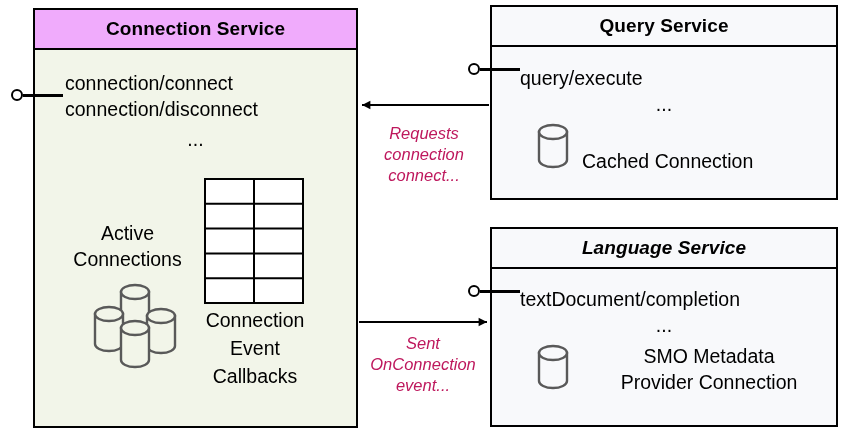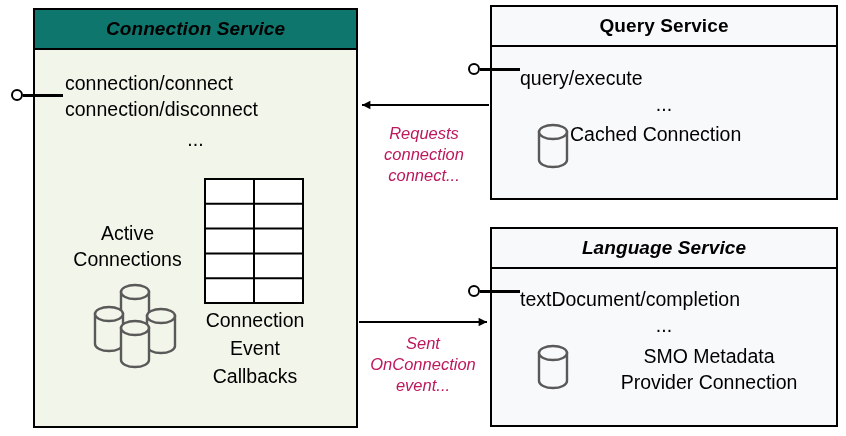--- a/index.html
+++ b/index.html
@@ -44,21 +44,21 @@
     left: 0; right: 0;
     top: 40px; bottom: 0;
   }
 
   
   #connection-service {
     left: 33px; top: 8px;
     width: 325px; height: 420px;
     background: #F2F5E9;
   }
-  #connection-service .box-title { background: #0f766e; font-style: italic; }
+  #connection-service .box-title { background: #f0abfc; }
 
   .iface-line {
     position: absolute;
     font-size: 19.5px;
     white-space: nowrap;
     line-height: 26px;
     text-align: center;
   }
   #cs-connect  { left: 30px; top: 20px; }
   #cs-disconnect { left: 30px; top: 46px; }
@@ -104,21 +104,22 @@
     background: #F8F9FB;
   }
   #query-service .box-title { background: #F8F9FB; }
   #qs-exec { left: 28px; top: 18px; }
   #qs-ellipsis { left: 0; right: 0; top: 46px; }
   #qs-cached-row {
     position: absolute;
     left: 44px; top: 76px;
     right: 10px;
     display: flex;
-    align-items: flex-start;
+    align-items: flex-end;
+    gap: 12px;
   }
   #qs-cached-label { font-size: 19.5px; white-space: nowrap; }
 
   
   #language-service {
     left: 490px; top: 227px;
     width: 348px; height: 200px;
     background: #F8F9FB;
   }
   #language-service .box-title { background: #F8F9FB; font-style: italic; }

